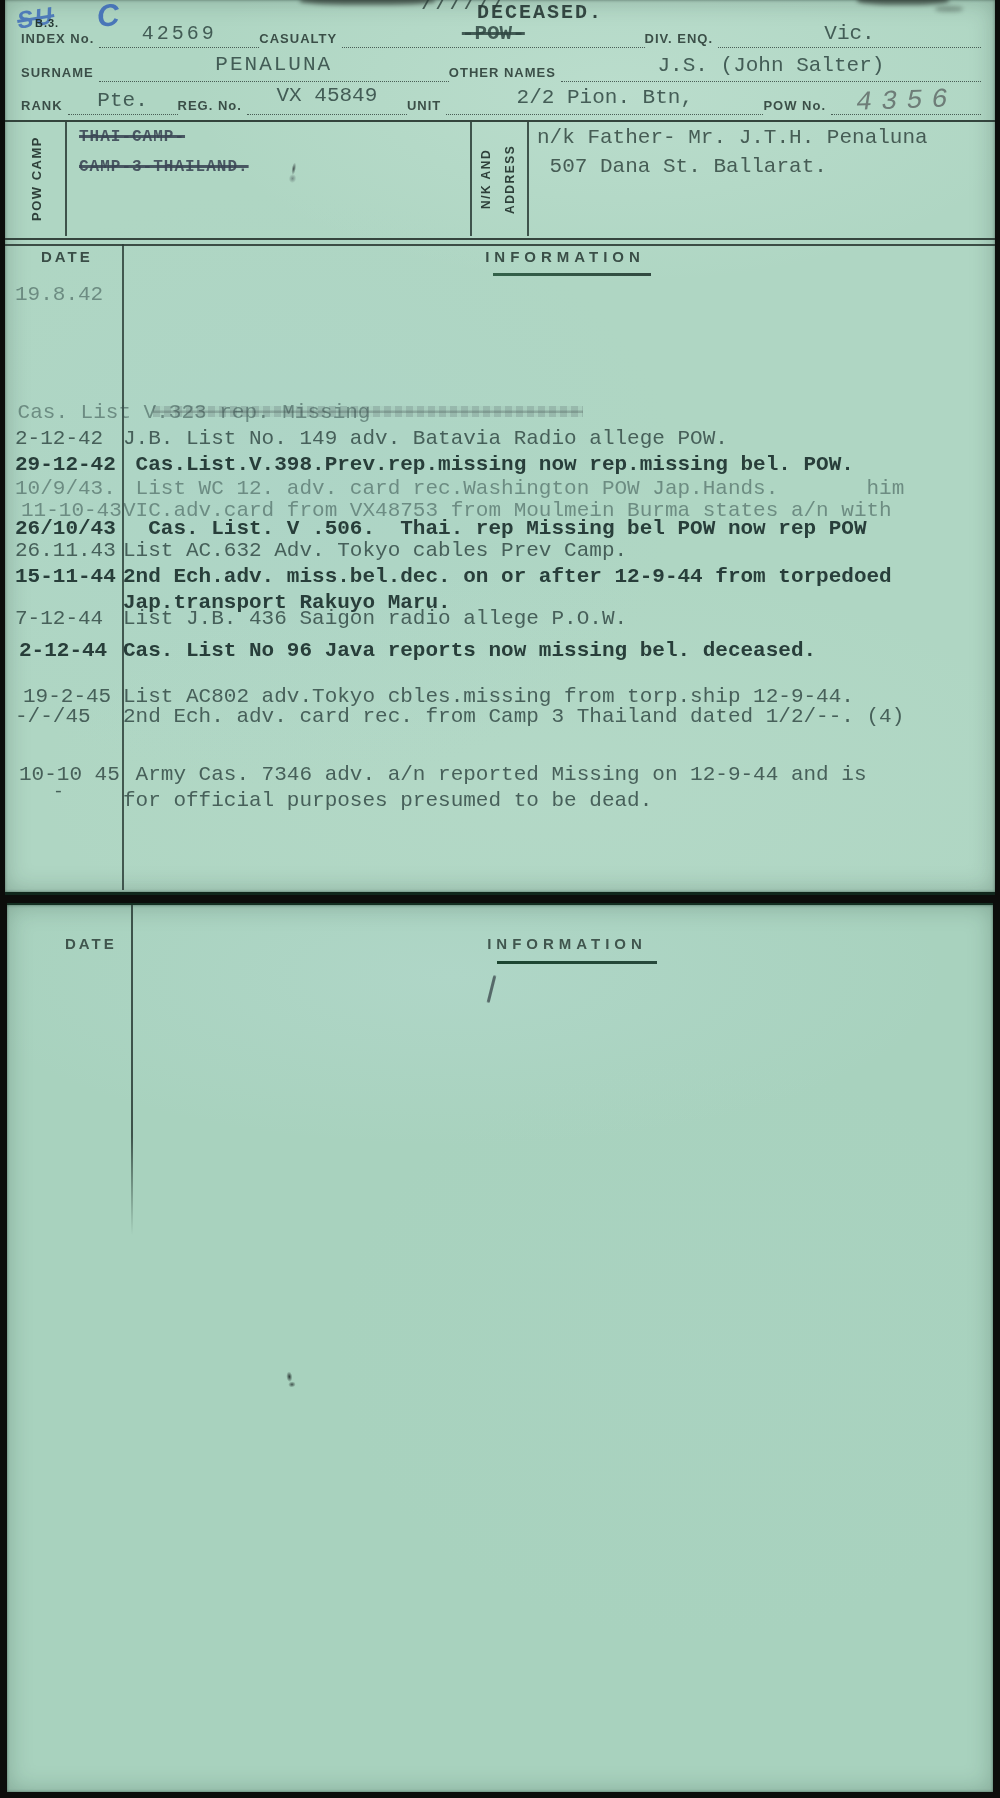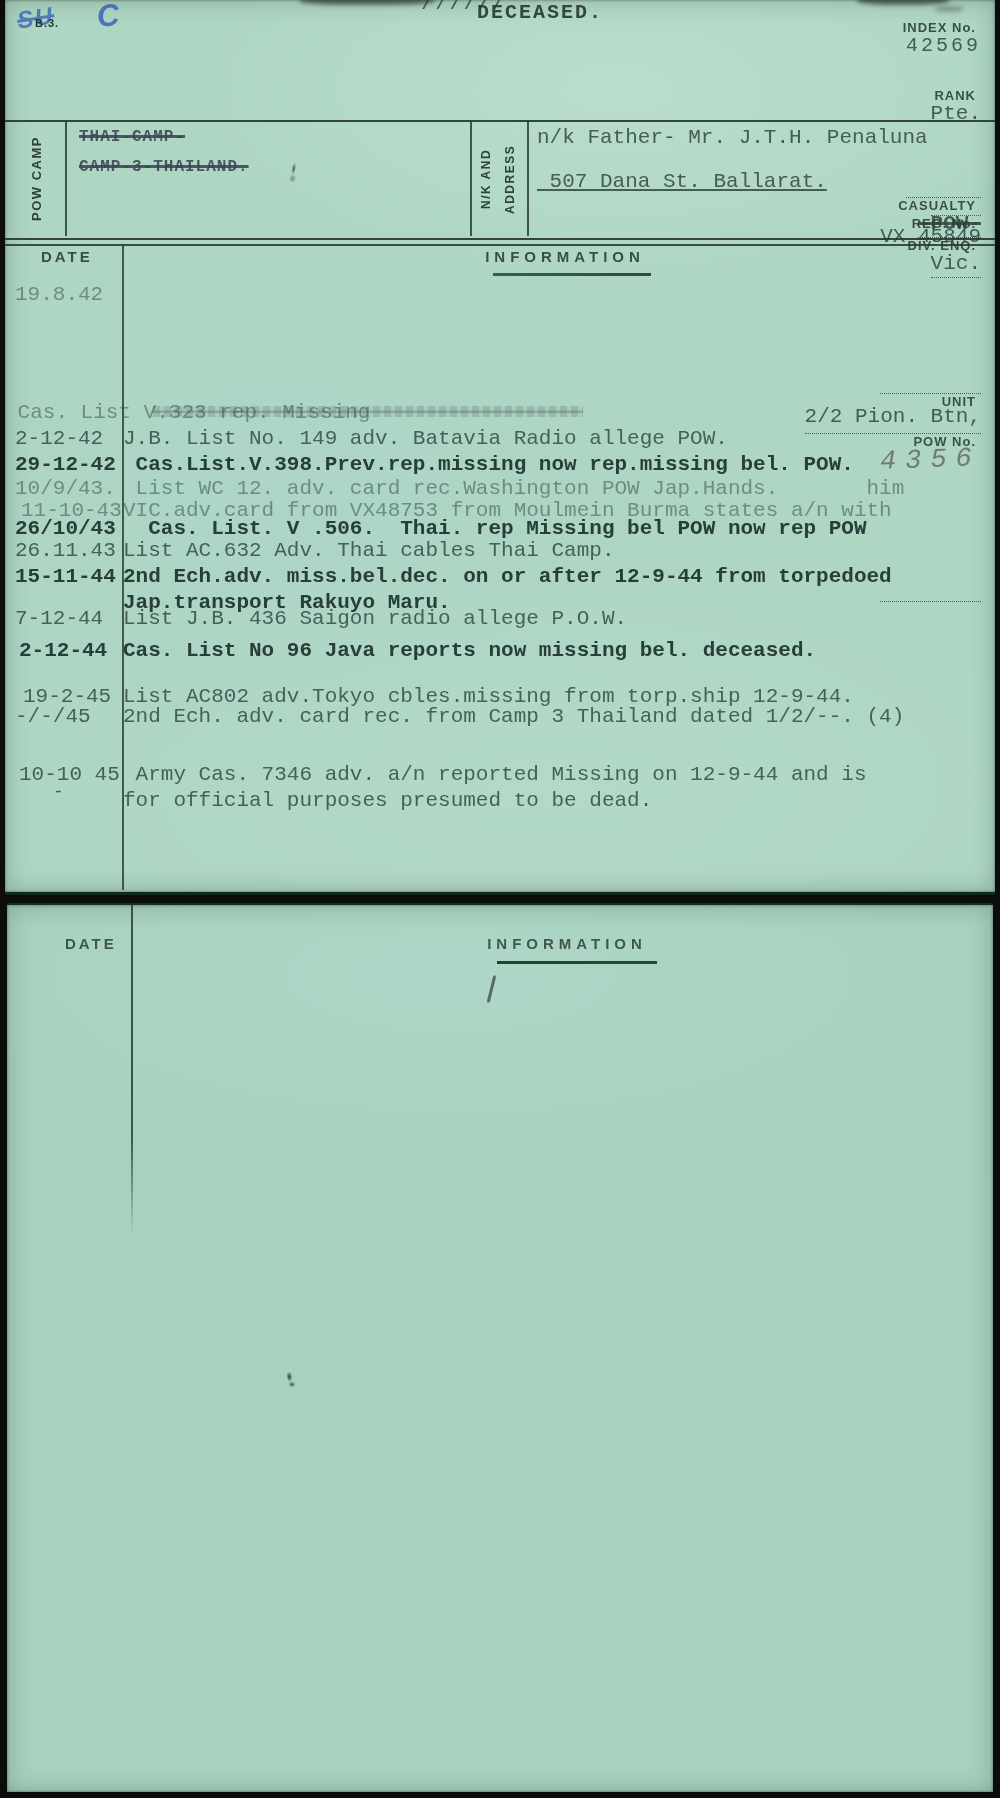--- a/index.html
+++ b/index.html
@@ -34,21 +34,21 @@
   .b3{position:absolute;left:30px;top:17px;font-size:11px;font-weight:bold;color:#233631;letter-spacing:1px;}
   .slashes{position:absolute;left:416px;top:-9px;font-size:22px;color:rgba(44,62,58,.8);letter-spacing:1px;}
   .deceased{position:absolute;left:472px;top:1px;font-size:20px;letter-spacing:2px;
     color:rgba(40,58,54,.92);font-weight:bold;}
   .smudge{position:absolute;background:rgba(12,16,12,.55);filter:blur(2px);border-radius:40%;}
   .sm-a{left:295px;top:-4px;width:135px;height:9px;}
   .sm-b{left:852px;top:-5px;width:92px;height:10px;}
   .sm-c{left:930px;top:6px;width:28px;height:6px;opacity:.5;}
 
   
-  .frow{position:absolute;left:16px;right:14px;display:flex;align-items:flex-end;flex-direction:column;}
+  .frow{position:absolute;left:16px;right:14px;display:flex;align-items:flex-end;}
   .frow1{top:20px;height:28px;} .frow2{top:54px;height:28px;} .frow3{top:88px;height:27px;}
   .flabel{font-size:13px;color:var(--label);letter-spacing:1px;white-space:nowrap;
     padding:0 5px 2px 0;font-weight:bold;opacity:.9;}
   .fval{flex:1;border-bottom:1.6px dotted rgba(46,64,58,.8);text-align:center;
     font-size:21px;color:rgba(47,70,66,.85);white-space:nowrap;line-height:22px;}
   .fval>span{position:relative;top:-2px;display:inline-block;}
   .v-index{flex:0 0 160px;font-size:20px;letter-spacing:3px;}
   .v-cas{flex:1.15;} .v-div{flex:1;}
   .v-rank{flex:0 0 110px;} .v-reg{flex:0 0 160px;} .v-pow{flex:0 0 150px;}
   .strike{text-decoration:line-through;text-decoration-thickness:2.5px;font-weight:bold;}
@@ -66,21 +66,21 @@
   .vl-powcamp{left:14px;width:34px;}
   .vl-nk1{left:468px;width:26px;font-size:12px;} .vl-nk2{left:492px;width:26px;font-size:12px;}
   .campline{position:absolute;left:74px;font-size:16px;font-weight:bold;color:rgba(58,70,84,.88);
     text-decoration:line-through;text-decoration-thickness:2.5px;letter-spacing:1px;}
   .camp1{top:128px;} .camp2{top:158px;}
   .squiggle{position:absolute;left:283px;top:162px;width:10px;height:22px;
     background:radial-gradient(ellipse 3px 9px at 50% 30%, rgba(30,35,40,.75), transparent 70%),
                radial-gradient(ellipse 5px 6px at 55% 75%, rgba(60,70,75,.5), transparent 75%);
     transform:rotate(10deg);}
   .addrline{position:absolute;left:532px;font-size:21px;color:rgba(50,70,65,.85);white-space:pre;}
-  .addr1{top:126px;} .addr2{top:170px;text-decoration:underline;}
+  .addr1{top:126px;} .addr2{top:155px;}
 
   .drule{position:absolute;left:0;right:0;top:238px;height:4px;
     border-top:2px solid rgba(40,54,48,.9);border-bottom:2px solid rgba(40,54,48,.85);}
 
   
   .dateh{position:absolute;left:36px;top:248px;font-size:15px;letter-spacing:3px;
     color:var(--label);font-weight:bold;opacity:.9;}
   .infoh{position:absolute;left:420px;width:280px;top:248px;text-align:center;font-size:15px;
     letter-spacing:5px;color:var(--label);font-weight:bold;opacity:.9;}
   .info-underline{position:absolute;left:488px;top:273px;width:158px;height:2.5px;
@@ -151,20 +151,26 @@
 
     <div class="frow frow1">
       <span class="flabel">INDEX No.</span>
       <span class="fval tw v-index"><span>42569</span></span>
       <span class="flabel">CASUALTY</span>
       <span class="fval tw v-cas"><span class="strike">-POW-</span></span>
       <span class="flabel">DIV. ENQ.</span>
       <span class="fval tw v-div"><span>Vic.</span></span>
     </div>
 
+    <div class="frow frow2">
+      <span class="flabel">SURNAME</span>
+      <span class="fval tw"><span style="letter-spacing:2px;top:-5px">PENALUNA</span></span>
+      <span class="flabel">OTHER NAMES</span>
+      <span class="fval tw" style="flex:1.2"><span style="top:-4px">J.S. (John Salter)</span></span>
+    </div>
 
     <div class="frow frow3">
       <span class="flabel">RANK</span>
       <span class="fval tw v-rank"><span>Pte.</span></span>
       <span class="flabel">REG. No.</span>
       <span class="fval tw v-reg"><span style="top:-7px">VX 45849</span></span>
       <span class="flabel">UNIT</span>
       <span class="fval tw"><span style="top:-5px">2/2 Pion. Btn,</span></span>
       <span class="flabel">POW No.</span>
       <span class="fval v-pow"><span class="pencil">4356</span></span>
@@ -211,21 +217,21 @@
         <div class="trow tone-faint">
           <div class="tdate">11-10-43</div>
           <div class="tinfo"><div>VIC.adv.card from VX48753 from Moulmein Burma states a/n with</div></div>
         </div>
         <div class="trow tone-dark">
           <div class="tdate">26/10/43</div>
           <div class="tinfo"><div>  Cas. List. V .506.  Thai. rep Missing bel POW now rep POW</div></div>
         </div>
         <div class="trow tone-normal">
           <div class="tdate">26.11.43</div>
-          <div class="tinfo"><div>List AC.632 Adv. Thai cables Thai Camp.</div></div>
+          <div class="tinfo"><div>List AC.632 Adv. Tokyo cables Prev Camp.</div></div>
         </div>
         <div class="trow tone-dark">
           <div class="tdate">15-11-44</div>
           <div class="tinfo"><div>2nd Ech.adv. miss.bel.dec. on or after 12-9-44 from torpedoed</div><div>Jap.transport Rakuyo Maru.</div></div>
         </div>
         <div class="trow tone-normal">
           <div class="tdate">7-12-44</div>
           <div class="tinfo"><div>List J.B. 436 Saigon radio allege P.O.W.</div></div>
         </div>
         <div class="trow tone-dark">

